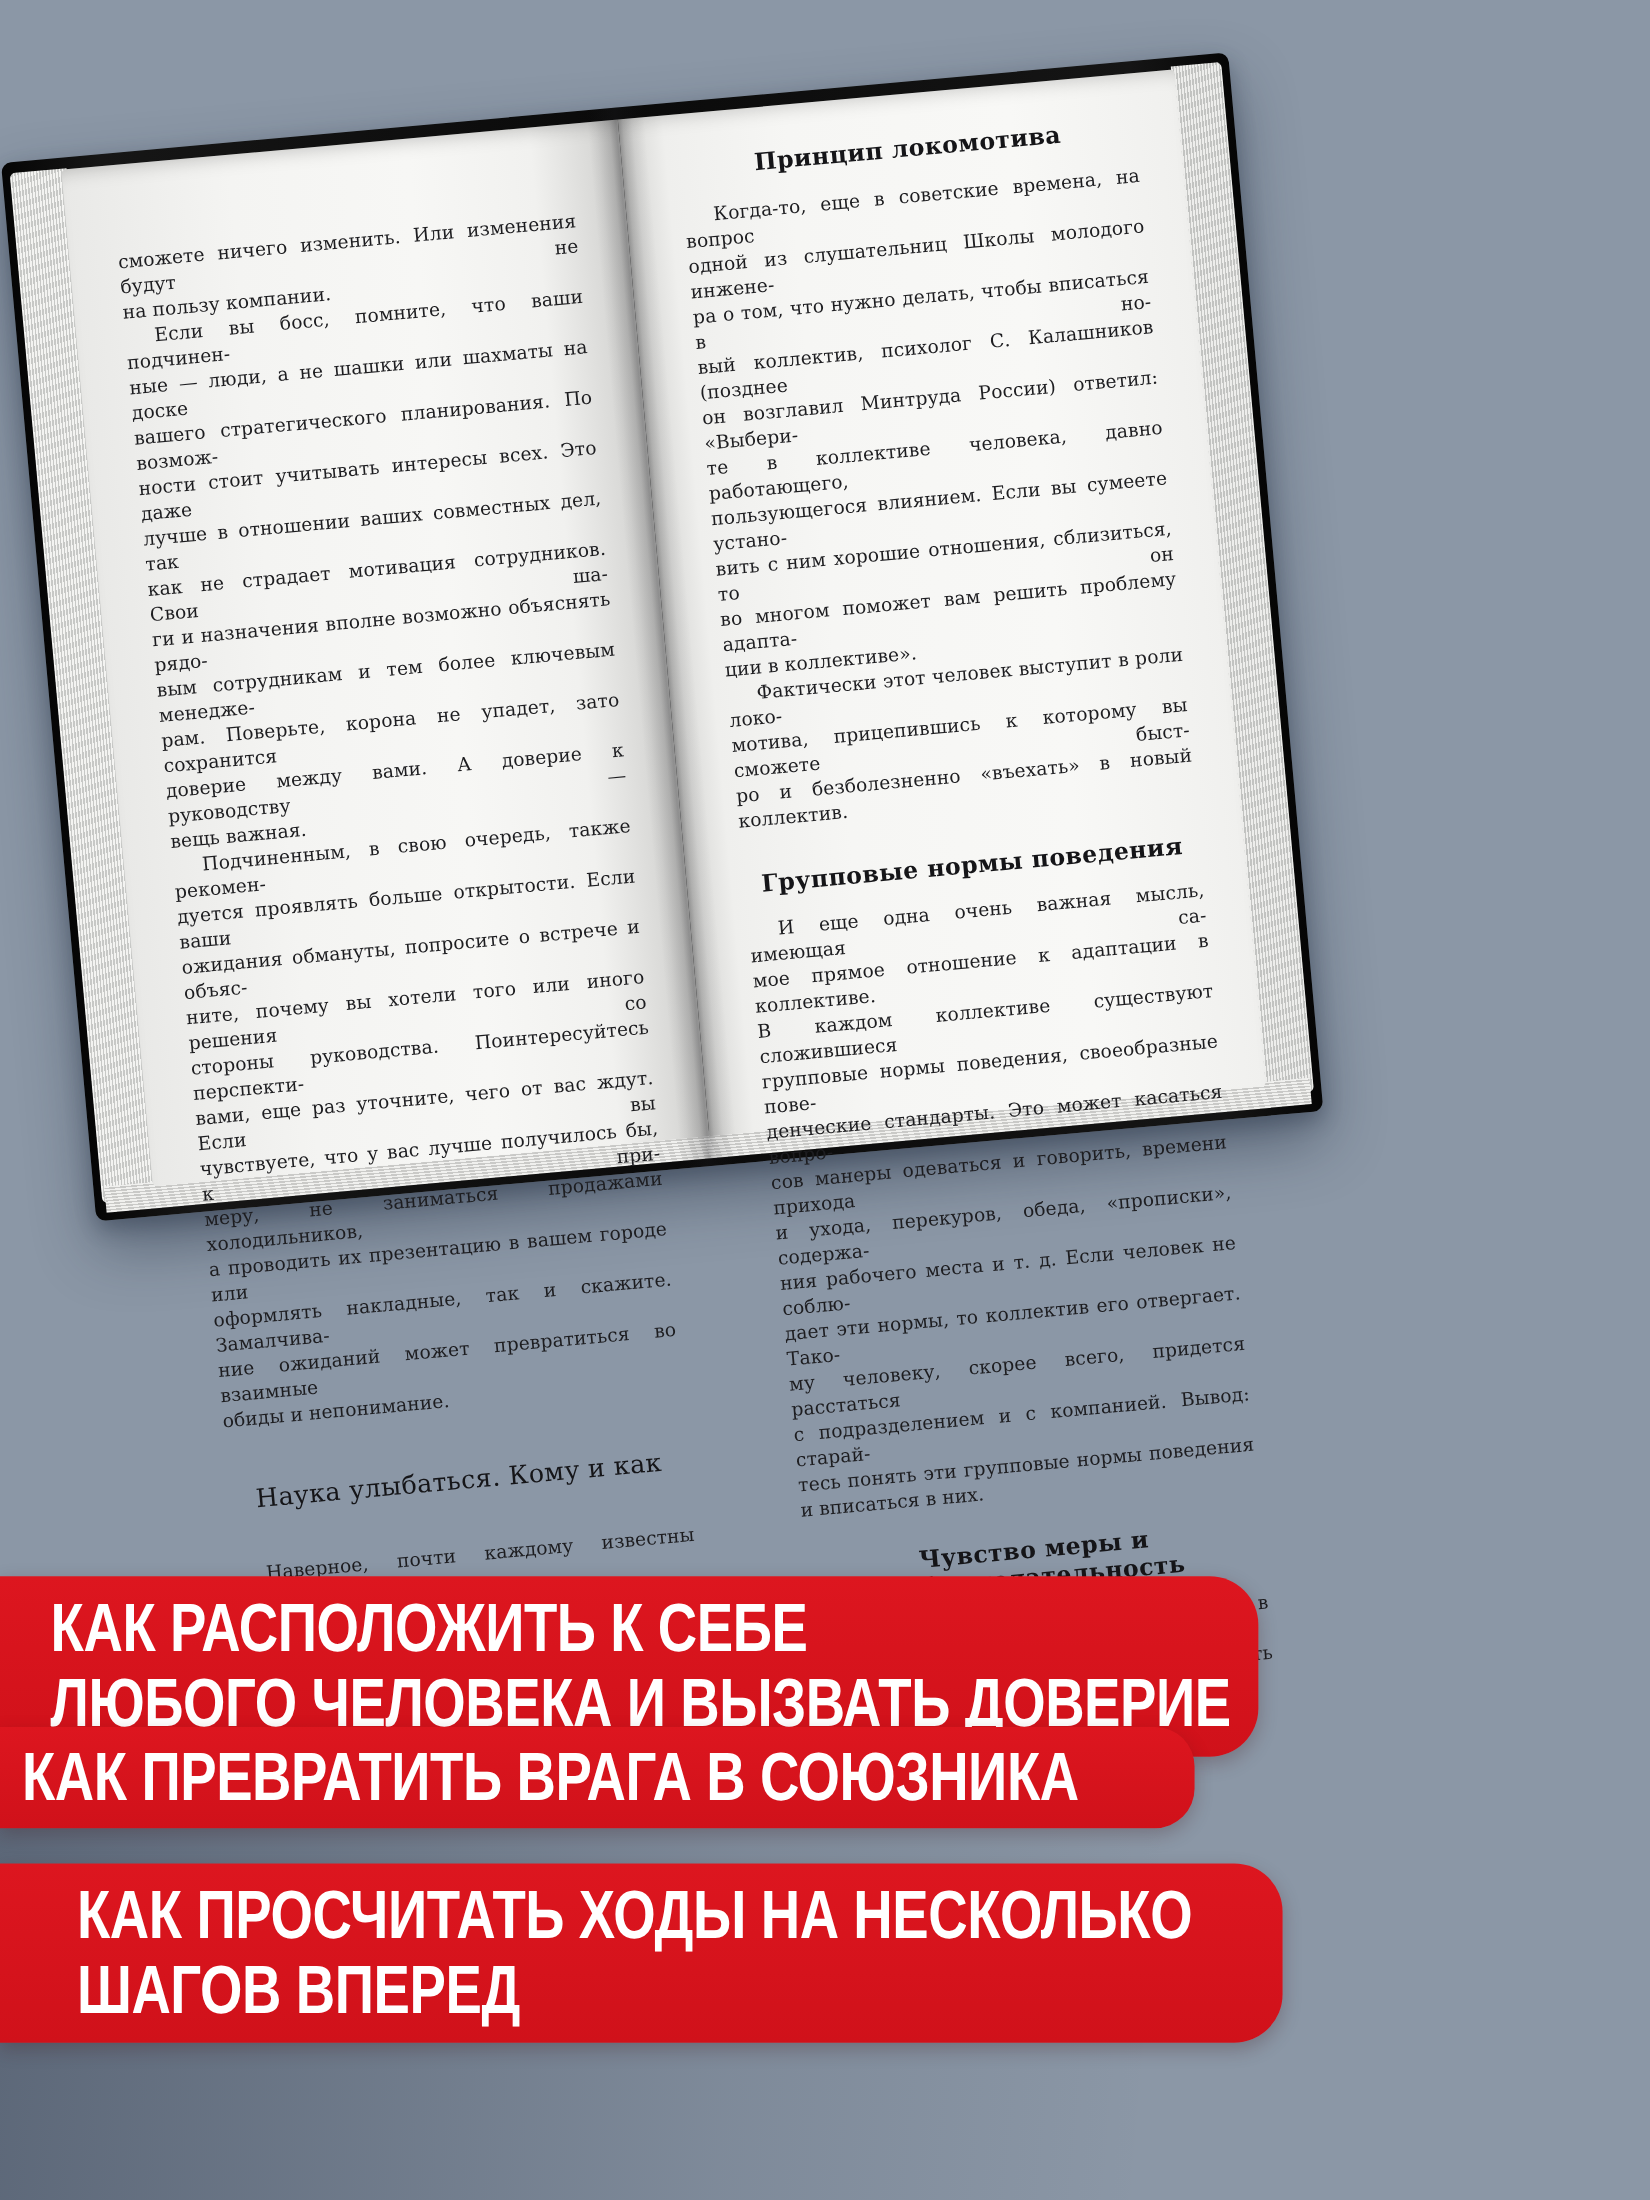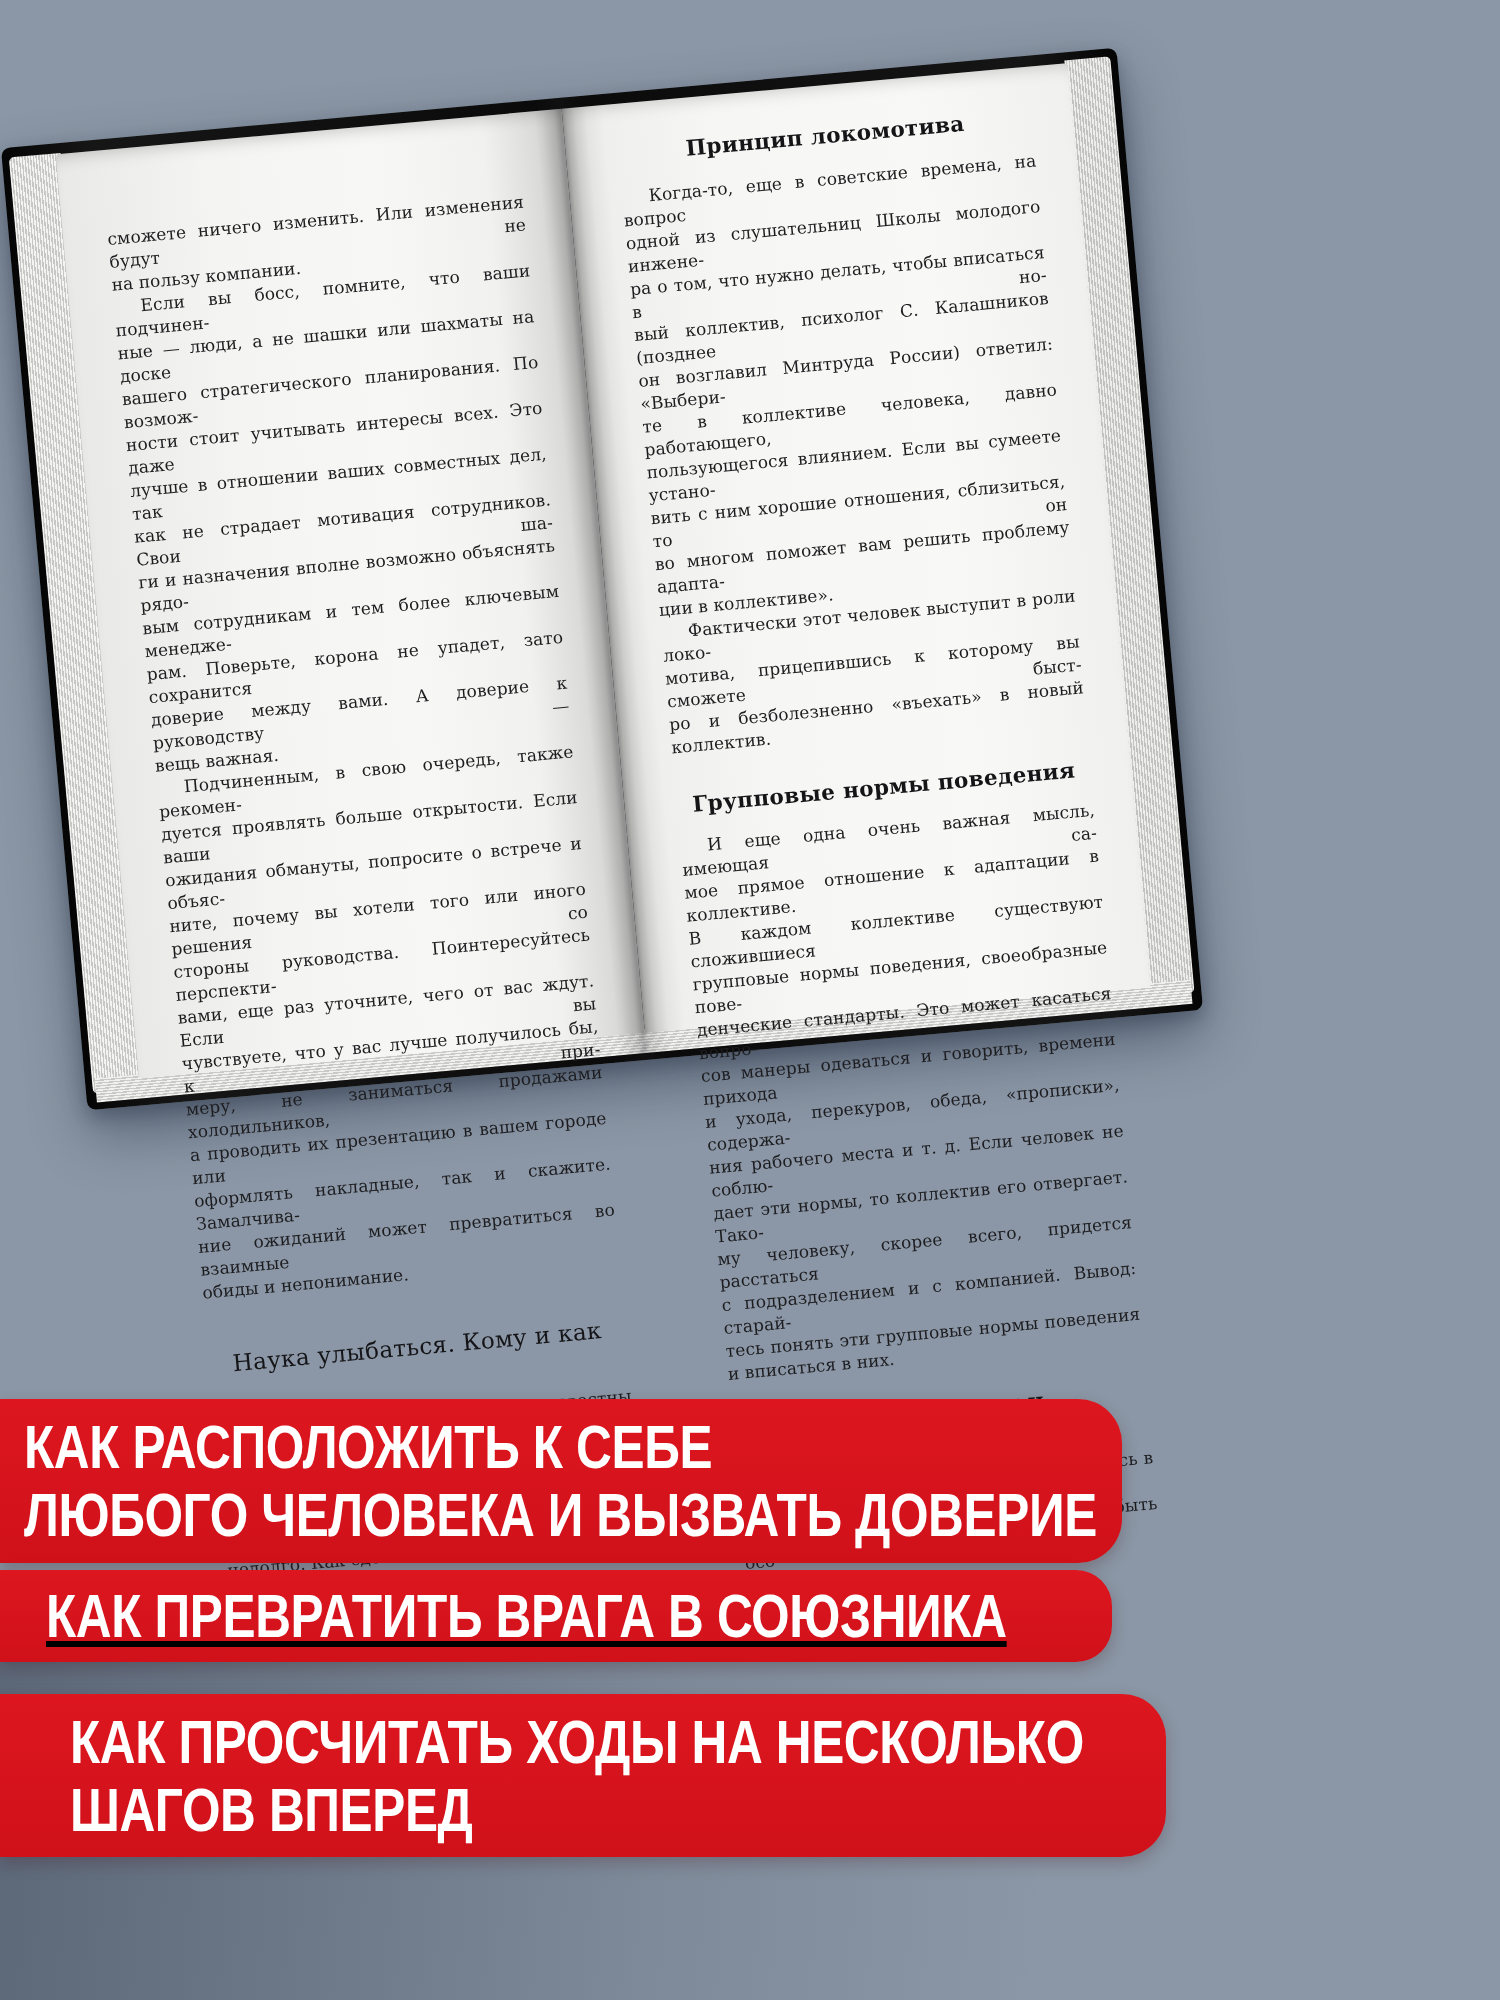--- a/index.html
+++ b/index.html
@@ -54,22 +54,22 @@
   .h-r2{margin:34px 0 18px 0;}
   .h-r3{margin:30px 0 18px 0;}
   .pgnum{text-align:center;font-size:16.5px;margin-top:13px;letter-spacing:1px;color:#1d1d20;}
   
   .banner{position:absolute;left:0;background:linear-gradient(180deg,#dd161f,#d0111a);
     display:flex;flex-direction:column;justify-content:center;
     box-shadow:0 6px 16px rgba(60,20,25,.25);}
   .bnl{display:block;color:#ffffff;font-family:"Liberation Sans",sans-serif;font-weight:700;
     font-size:62px;line-height:68px;white-space:nowrap;letter-spacing:-.5px;
     transform:scaleX(.8);transform-origin:left center;}
-  #banner1{top:1399px;width:1098px;height:164px;border-radius:0 44px 44px 0;padding-left:24px;}
-  #banner2{top:1570px;width:1066px;height:92px;border-radius:0 36px 36px 0;padding-left:46px;text-decoration:underline;}
+  #banner1{top:1433px;width:1098px;height:164px;border-radius:0 44px 44px 0;padding-left:46px;}
+  #banner2{top:1570px;width:1066px;height:92px;border-radius:0 36px 36px 0;padding-left:20px;}
   #banner3{top:1694px;width:1096px;height:163px;border-radius:0 44px 44px 0;padding-left:70px;}
 </style>
 </head>
 <body>
 
 <div id="stage">
   <div id="bg-dark-corner"></div>
 
   <div id="book-shadow"></div>
 

